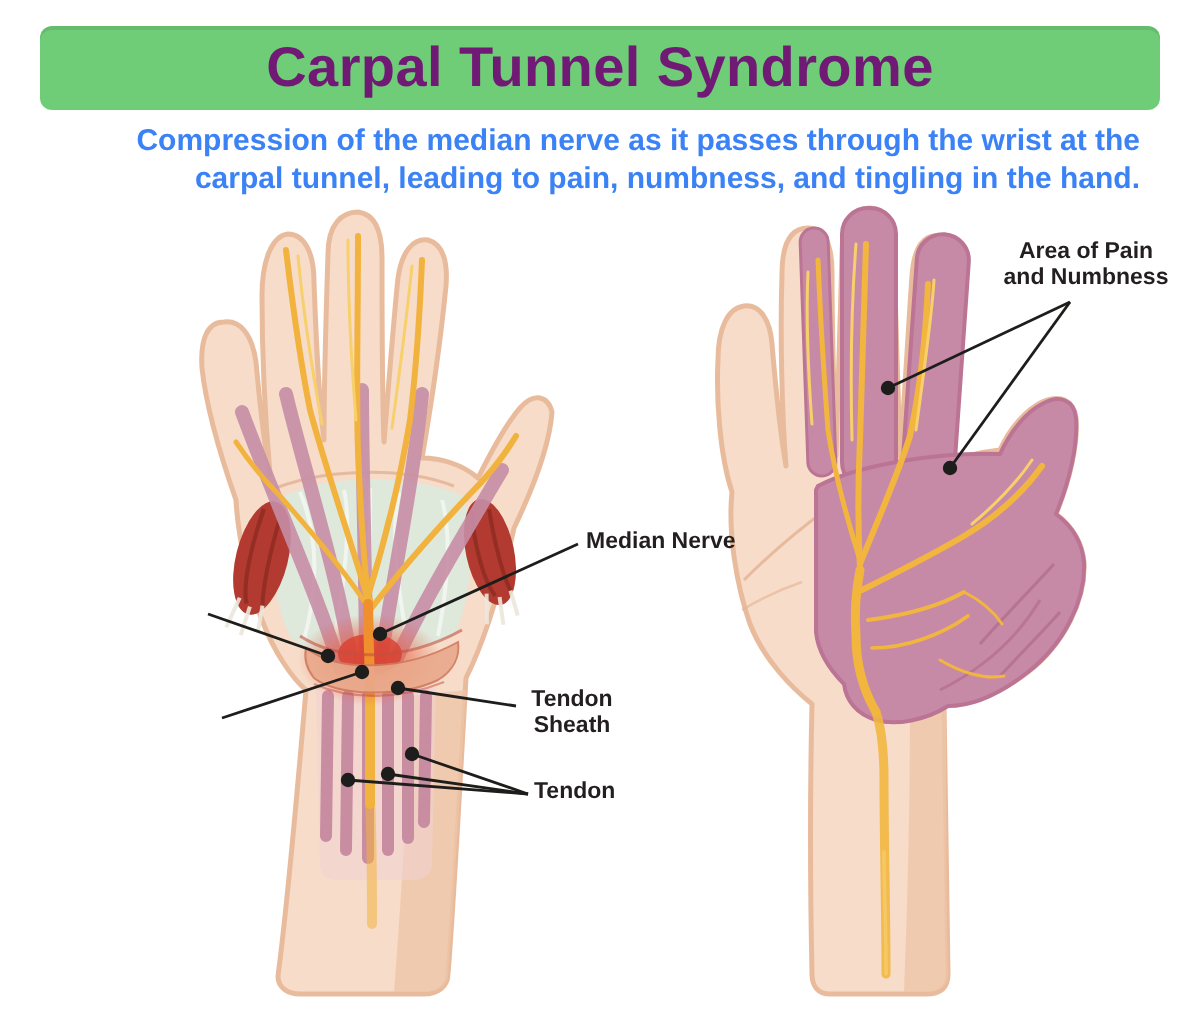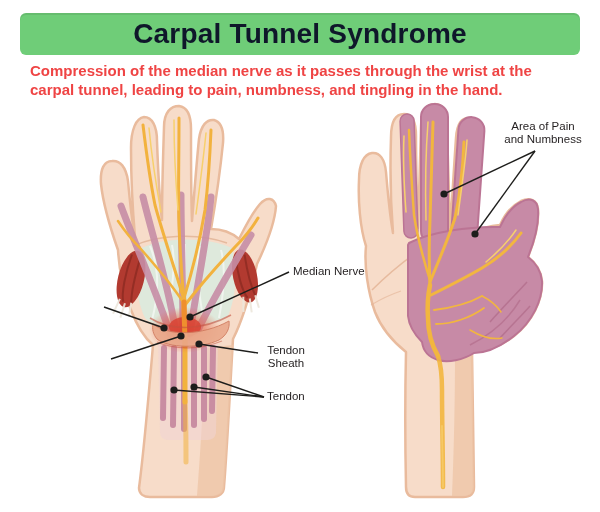--- a/index.html
+++ b/index.html
@@ -7,29 +7,29 @@
     position:relative;width:600px;height:512px;background:#ffffff;overflow:hidden;
     font-family:"Liberation Sans",sans-serif;
   }
   .banner{
     position:absolute;left:20px;top:13px;width:560px;height:42px;
     background:#6fcd78;border-radius:6px;
     box-shadow:inset 0 2px 0 rgba(0,0,0,0.08);
     display:flex;align-items:center;justify-content:center;
   }
   .banner-title{
-    color:#0f172a;font-size:28px;font-weight:800;letter-spacing:0.2px;
+    color:#701a75;font-size:28px;font-weight:800;letter-spacing:0.2px;
   }
   .description{
     position:absolute;left:30px;top:61px;width:540px;
-    text-align:left;color:#ef4444;font-size:15px;font-weight:700;line-height:19px;
+    text-align:right;color:#3b82f6;font-size:15px;font-weight:700;line-height:19px;
   }
   svg.art{position:absolute;left:0;top:0;}
   .label{
-    position:absolute;color:#231f20;font-size:11.5px;font-weight:400;line-height:13px;
+    position:absolute;color:#231f20;font-size:11.5px;font-weight:700;line-height:13px;
     white-space:pre-line;
   }
   .center{text-align:center;}
 </style>
 </head>
 <body>
 
 <div class="stage">
 
   <div class="banner">

